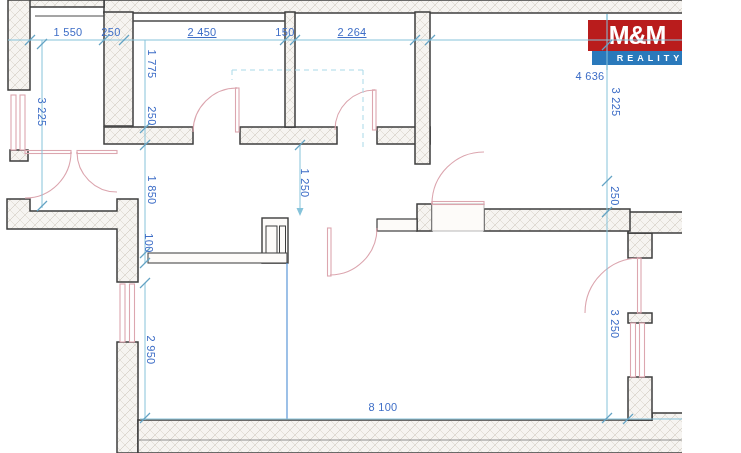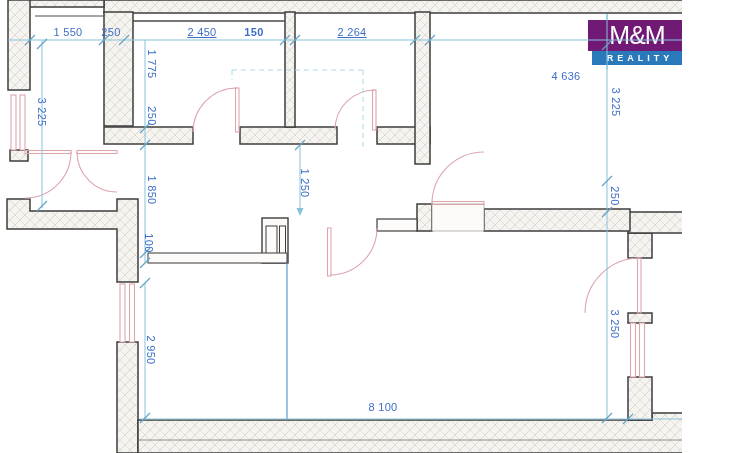--- a/index.html
+++ b/index.html
@@ -5,26 +5,26 @@
   html,body{margin:0;padding:0;background:#ffffff;}
   #stage{position:relative;width:682px;height:453px;background:#ffffff;overflow:hidden;
          font-family:"Liberation Sans",sans-serif;}
   #stage svg{position:absolute;left:0;top:0;}
   #plan-svg{z-index:1;}
   #labels{position:absolute;left:0;top:0;width:741px;height:453px;z-index:2;}
   .dl{position:absolute;width:44px;text-align:center;font-size:11px;color:#3e6ec7;
       letter-spacing:0.3px;white-space:nowrap;}
   .dl.rot{transform:rotate(90deg);}
   #logo{position:absolute;left:588px;top:20px;z-index:3;}
-  .logo-red{width:98px;height:31px;background:#701a75;display:flex;align-items:center;
-            justify-content:center;color:#ffffff;font-weight:normal;font-size:25px;
+  .logo-red{width:98px;height:31px;background:#b91c1c;display:flex;align-items:center;
+            justify-content:center;color:#ffffff;font-weight:bold;font-size:25px;
             letter-spacing:-1px;line-height:1;}
   .logo-blue{width:90px;height:14px;margin-left:4px;background:#2a79bb;display:flex;
              align-items:center;justify-content:center;color:#ffffff;font-weight:bold;
-             font-size:9px;letter-spacing:4px;padding-left:3px;}
+             font-size:9px;letter-spacing:4px;padding-left:13px;}
   #overlay-svg{z-index:4;}
 </style>
 </head>
 <body>
 
 <div id="stage">
 
   <svg id="plan-svg" width="741" height="453" viewBox="0 0 741 453">
     <defs>
       <pattern id="hx" width="10" height="10" patternUnits="userSpaceOnUse">
@@ -134,23 +134,23 @@
       <line x1="602" y1="423" x2="612" y2="413"></line>
       <line x1="623" y1="424" x2="633" y2="414"></line>
       <line x1="731" y1="424" x2="741" y2="414"></line>
     </g>
   </svg>
 
   <div id="labels">
     <div class="dl" style="left:46px;top:26px;">1 550</div>
     <div class="dl" style="left:89px;top:26px;">250</div>
     <div class="dl" style="left:180px;top:26px;text-decoration:underline;">2 450</div>
-    <div class="dl" style="left:232px;top:26px;font-weight:bold;">150</div>
+    <div class="dl" style="left:263px;top:26px;">150</div>
     <div class="dl" style="left:330px;top:26px;text-decoration:underline;">2 264</div>
-    <div class="dl" style="left:544px;top:26px;margin-top:44px;">4 636</div>
+    <div class="dl" style="left:568px;top:26px;margin-top:44px;">4 636</div>
     <div class="dl" style="left:361px;top:401px;">8 100</div>
     <div class="dl rot" style="left:20px;top:106px;">3 225</div>
     <div class="dl rot" style="left:130px;top:58px;">1 775</div>
     <div class="dl rot" style="left:130px;top:110px;">250</div>
     <div class="dl rot" style="left:130px;top:184px;">1 850</div>
     <div class="dl rot" style="left:127px;top:237px;">100</div>
     <div class="dl rot" style="left:129px;top:344px;">2 950</div>
     <div class="dl rot" style="left:283px;top:177px;">1 250</div>
     <div class="dl rot" style="left:594px;top:96px;">3 225</div>
     <div class="dl rot" style="left:593px;top:190px;">250</div>

